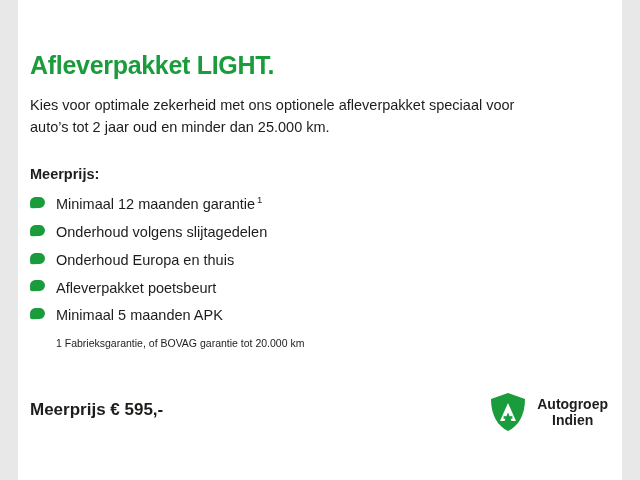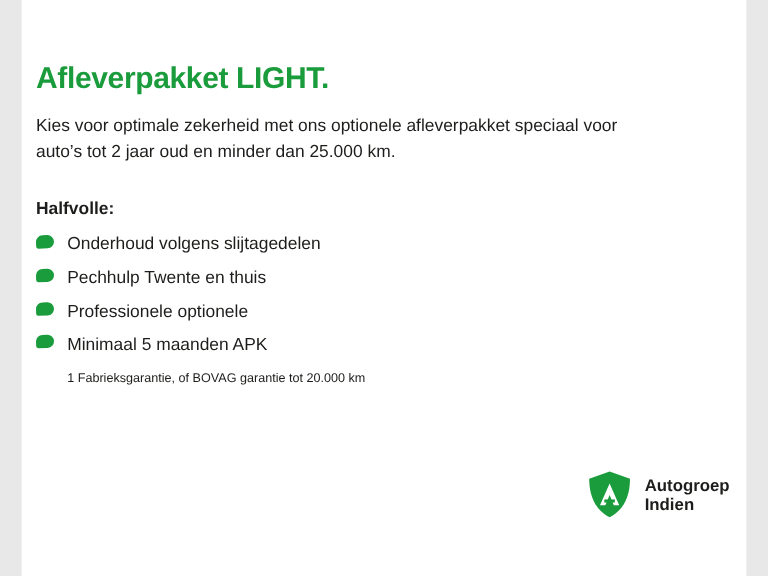--- a/index.html
+++ b/index.html
@@ -119,63 +119,68 @@
     height: 40px;
     margin-right: 9px;
     position: relative;
   }
   .logo-text {
     font-size: 14px;
     line-height: 1.15;
     color: #1d1d1b;
     font-weight: bold;
   }
-  .logo-text span { display: block; }
+  .logo-text span { display: block; text-align: center; }
 </style>
 </head>
 <body>
 
 <div class="page">
 
   <div class="frame-left"></div>
   <div class="frame-right"></div>
 
   <div class="content">
 
     <h1 class="headline">Afleverpakket LIGHT.</h1>
 
     <p class="intro">Kies voor optimale zekerheid met ons optionele afleverpakket speciaal voor auto’s tot 2 jaar oud en minder dan 25.000 km.</p>
 
-    <p class="inclusief">Halfvolle:</p>
+    <p class="inclusief">Meerprijs:</p>
 
     <ul class="list">
+      <li>
+        <span class="bullet"></span>
+        <span class="li-text"><span>Minimaal 12 maanden garantie</span><sup>1</sup></span>
+      </li>
       <li>
         <span class="bullet"></span>
         <span class="li-text"><span>Onderhoud volgens slijtagedelen</span><sup></sup></span>
       </li>
       <li>
         <span class="bullet"></span>
-        <span class="li-text"><span>Pechhulp Twente en thuis</span><sup></sup></span>
+        <span class="li-text"><span>Onderhoud Europa en thuis</span><sup></sup></span>
       </li>
       <li>
         <span class="bullet"></span>
-        <span class="li-text"><span>Professionele optionele</span><sup></sup></span>
+        <span class="li-text"><span>Afleverpakket poetsbeurt</span><sup></sup></span>
       </li>
       <li>
         <span class="bullet"></span>
         <span class="li-text"><span>Minimaal 5 maanden APK</span><sup></sup></span>
       </li>
     </ul>
 
     <div class="footnotes">
       <div>1 Fabrieksgarantie, of BOVAG garantie tot 20.000 km</div>
     </div>
 
   </div>
 
+  <div class="price">Meerprijs € 595,-</div>
 
   <div class="logo">
     <div class="logo-mark">
       <svg width="40" height="40" viewBox="0 0 40 40" xmlns="http://www.w3.org/2000/svg">
         <path d="M20 1 L37 7 C37 24 30 34 20 39 C10 34 3 24 3 7 Z" fill="#1a9c3c"></path>
         <path d="M20 11 L28 29 L23.5 29 L20 20.5 L16.5 29 L12 29 Z" fill="#ffffff"></path>
         <rect x="15.6" y="24.2" width="8.8" height="2.6" fill="#1a9c3c"></rect>
       </svg>
     </div>
     <div class="logo-text">

